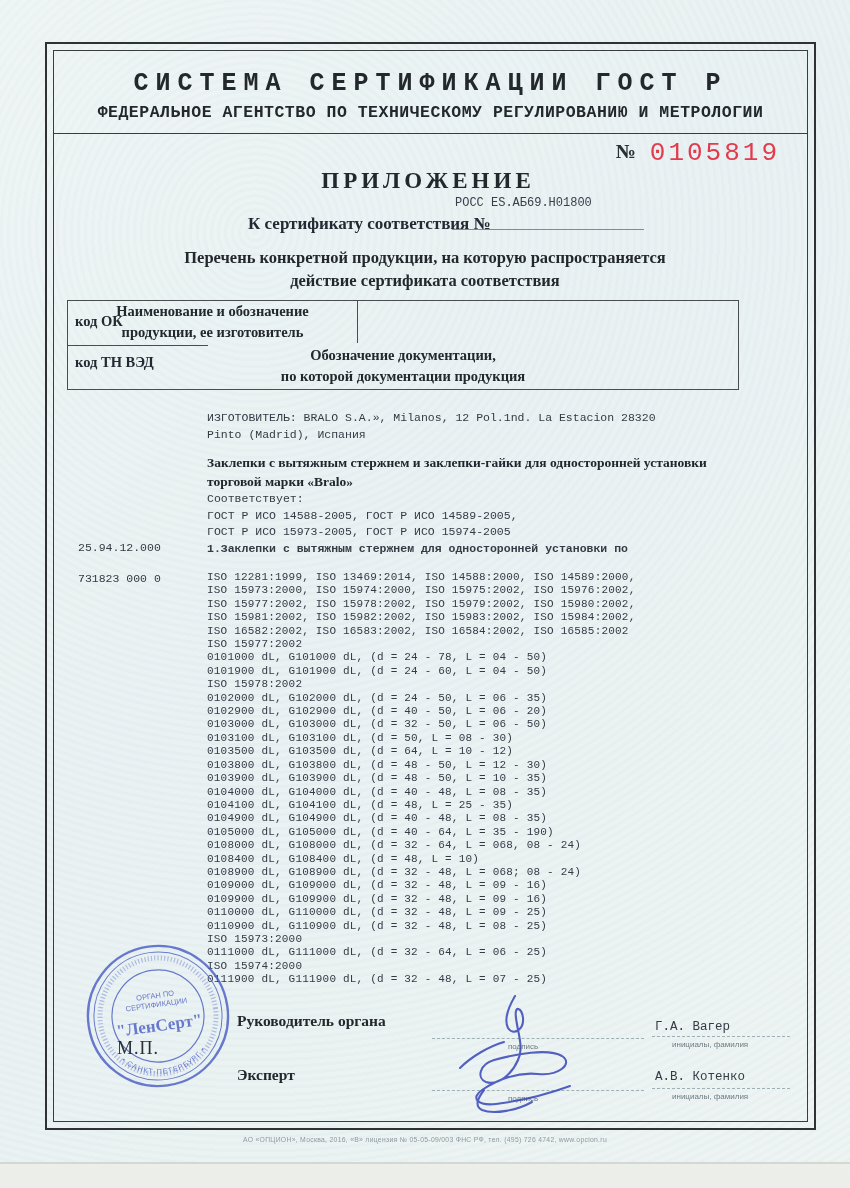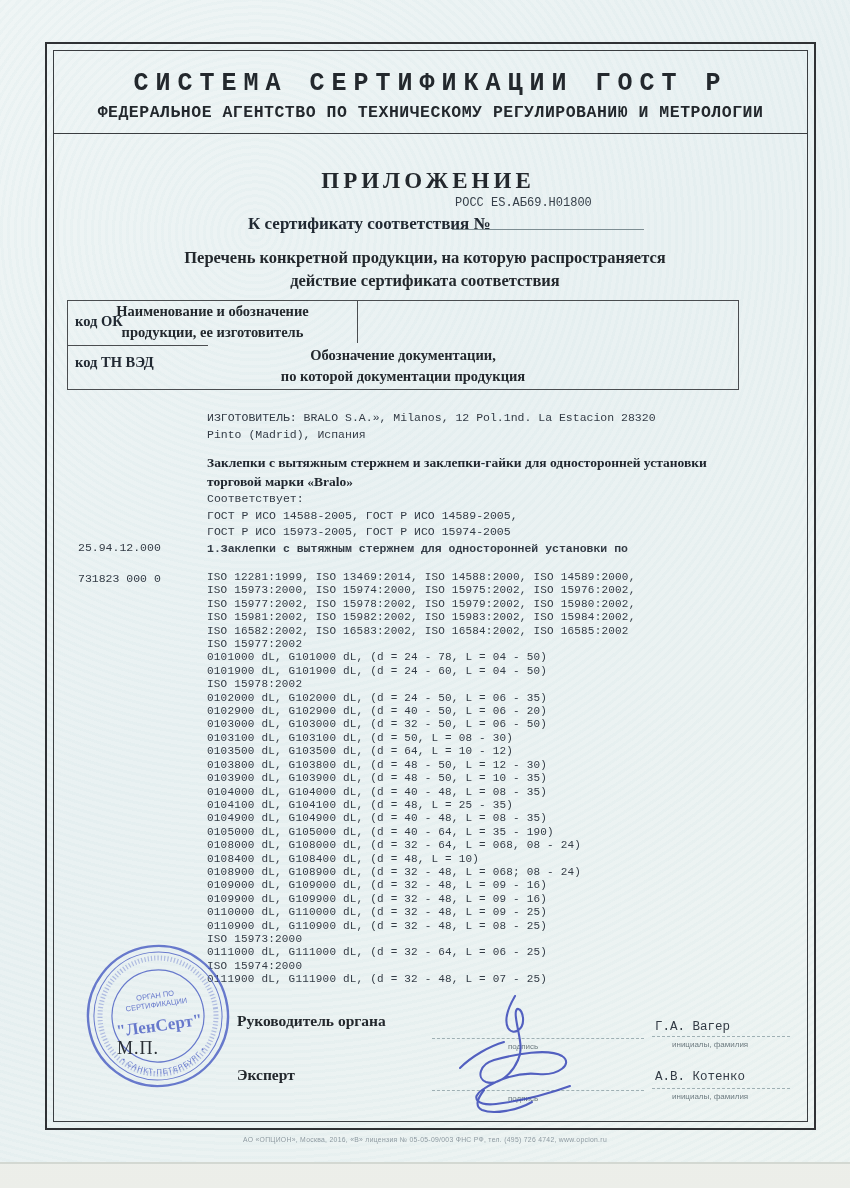--- a/index.html
+++ b/index.html
@@ -108,20 +108,23 @@
 
 <div class="sheet">
   <div class="outer-border">
     <div class="inner-border">
       <div class="hdr hdr1">СИСТЕМА СЕРТИФИКАЦИИ ГОСТ Р</div>
       <div class="hdr hdr2">ФЕДЕРАЛЬНОЕ АГЕНТСТВО ПО ТЕХНИЧЕСКОМУ РЕГУЛИРОВАНИЮ И МЕТРОЛОГИИ</div>
       <div class="hdr-rule"></div>
     </div>
   </div>
 
+  <div class="docnum">
+    <span class="no">№</span><span class="digits">0105819</span>
+  </div>
 
   <div class="title">ПРИЛОЖЕНИЕ</div>
 
   <div class="certline">
     <span class="lbl">К сертификату соответствия №</span>
     <span class="val">РОСС ES.АБ69.Н01800</span>
     <span class="uline"></span>
   </div>
 
   <div class="subtitle s1">Перечень конкретной продукции,  на которую распространяется</div>

